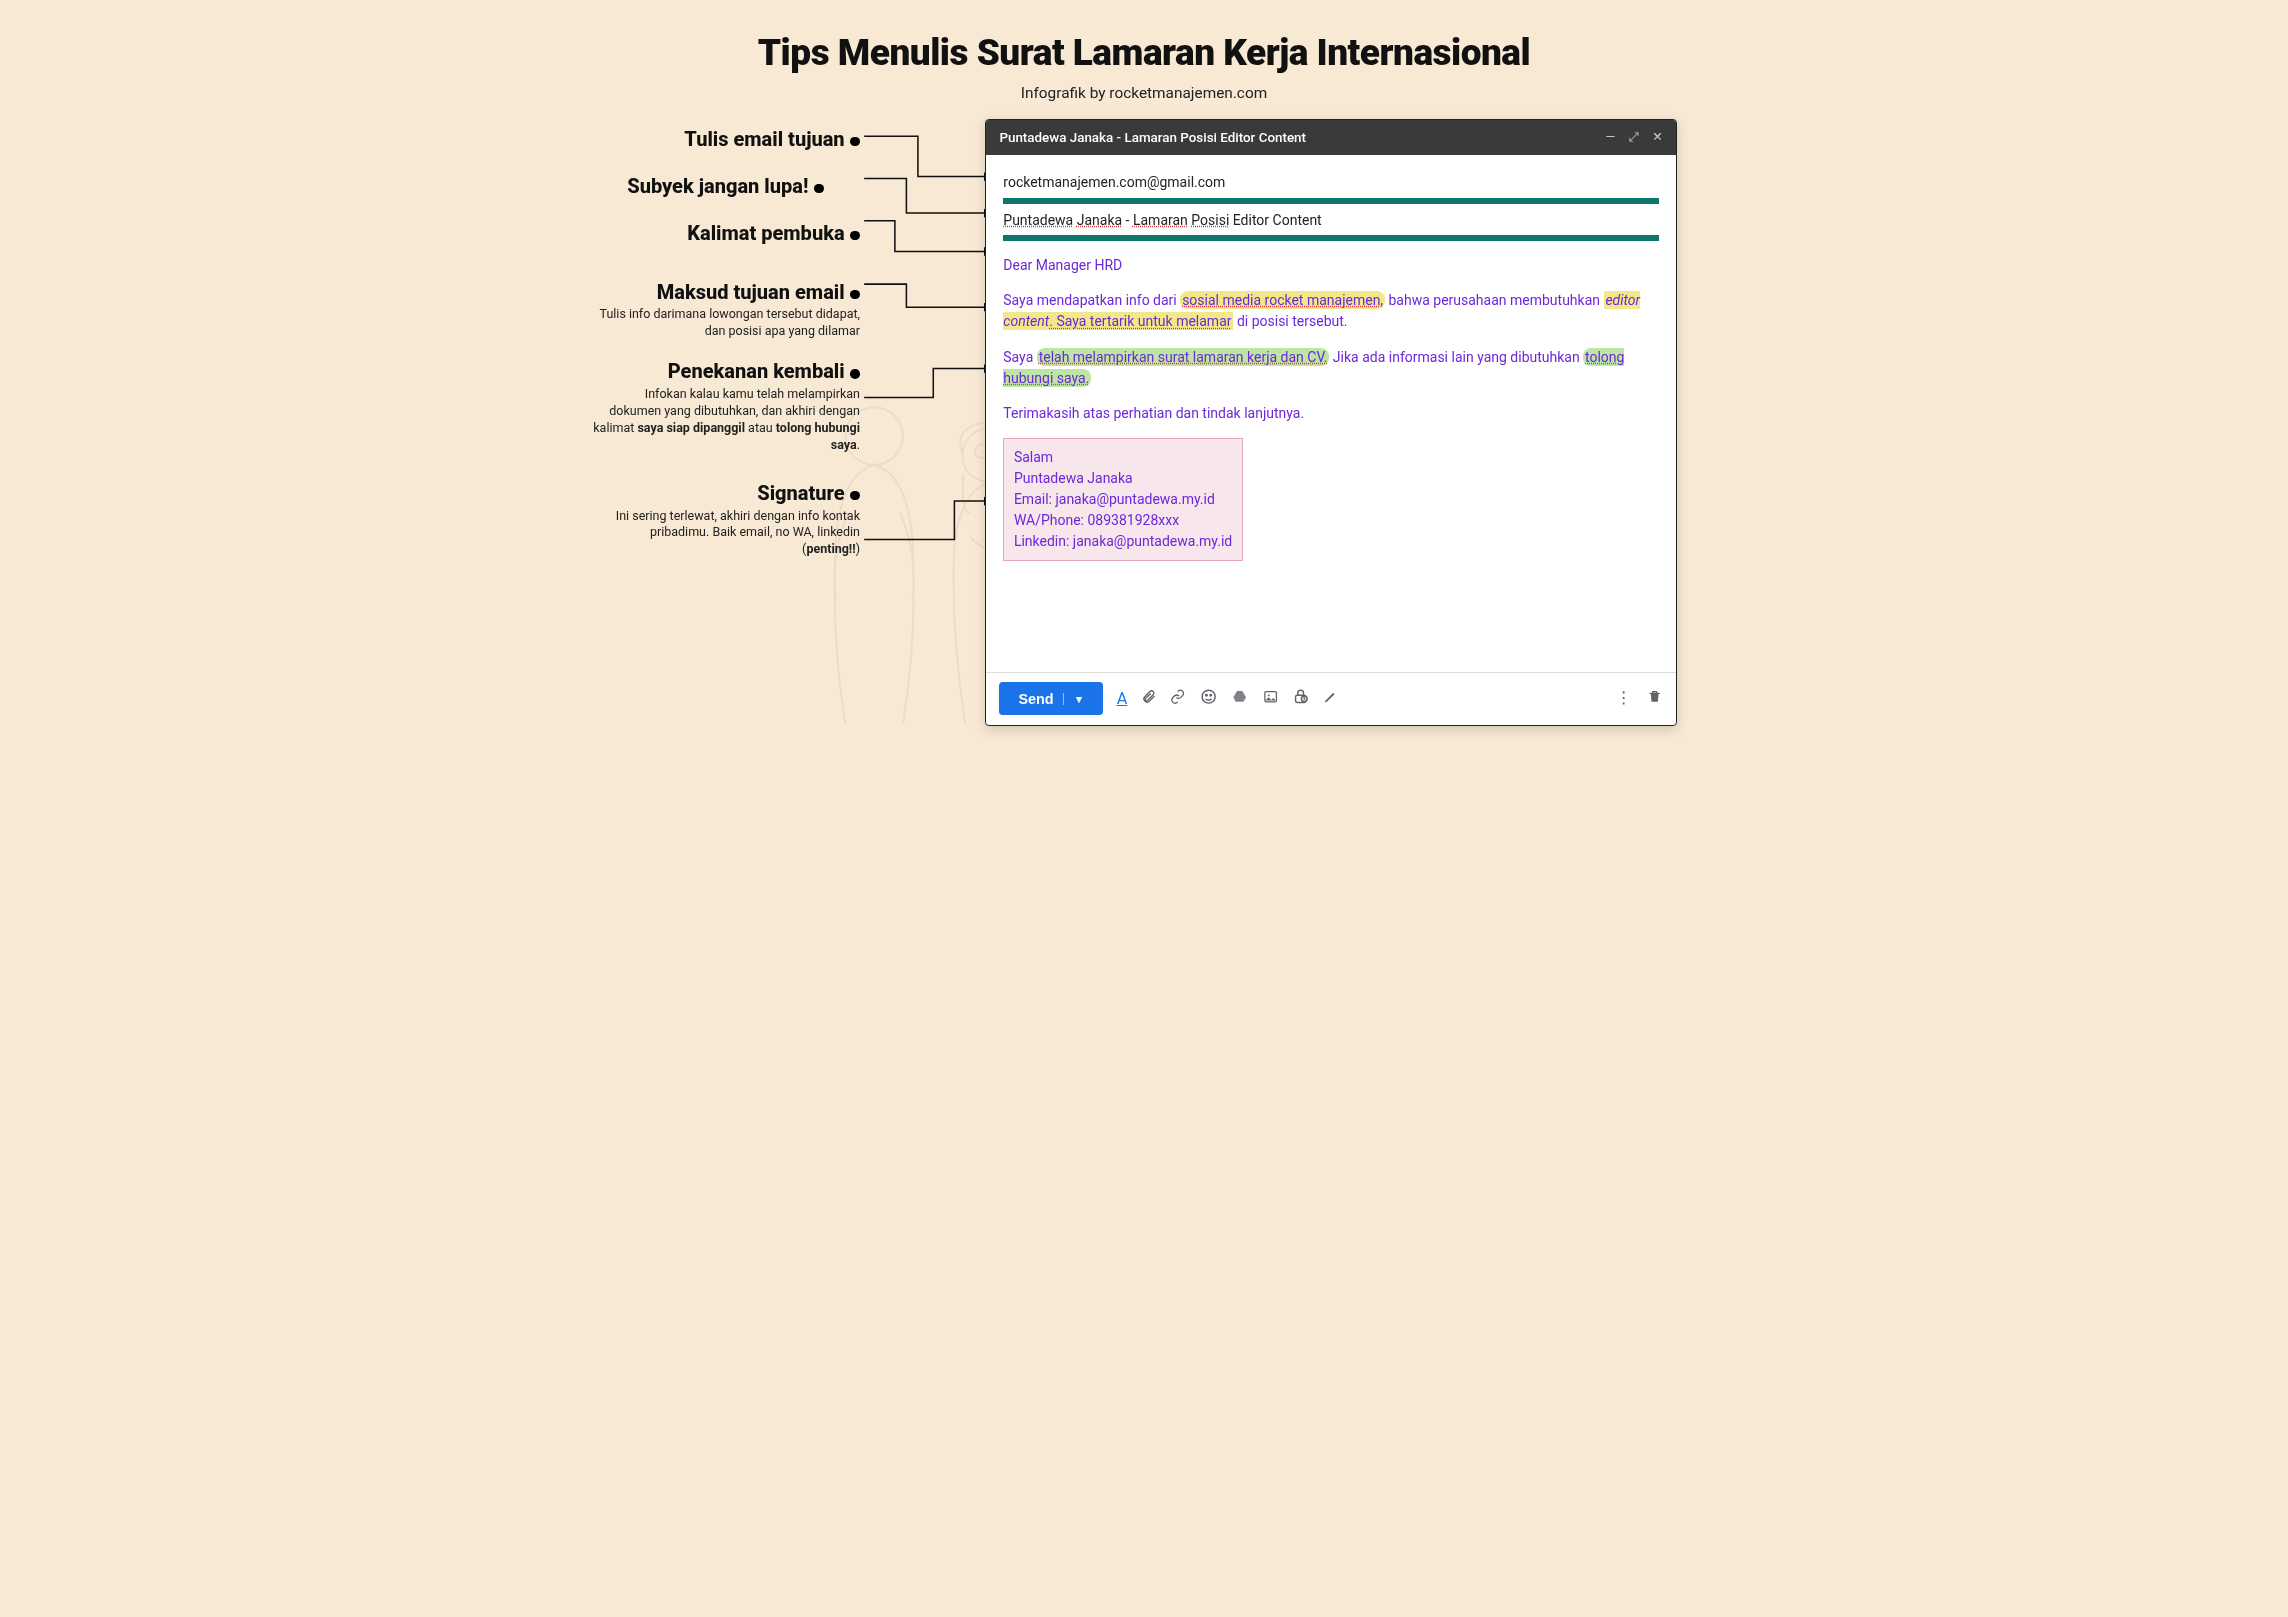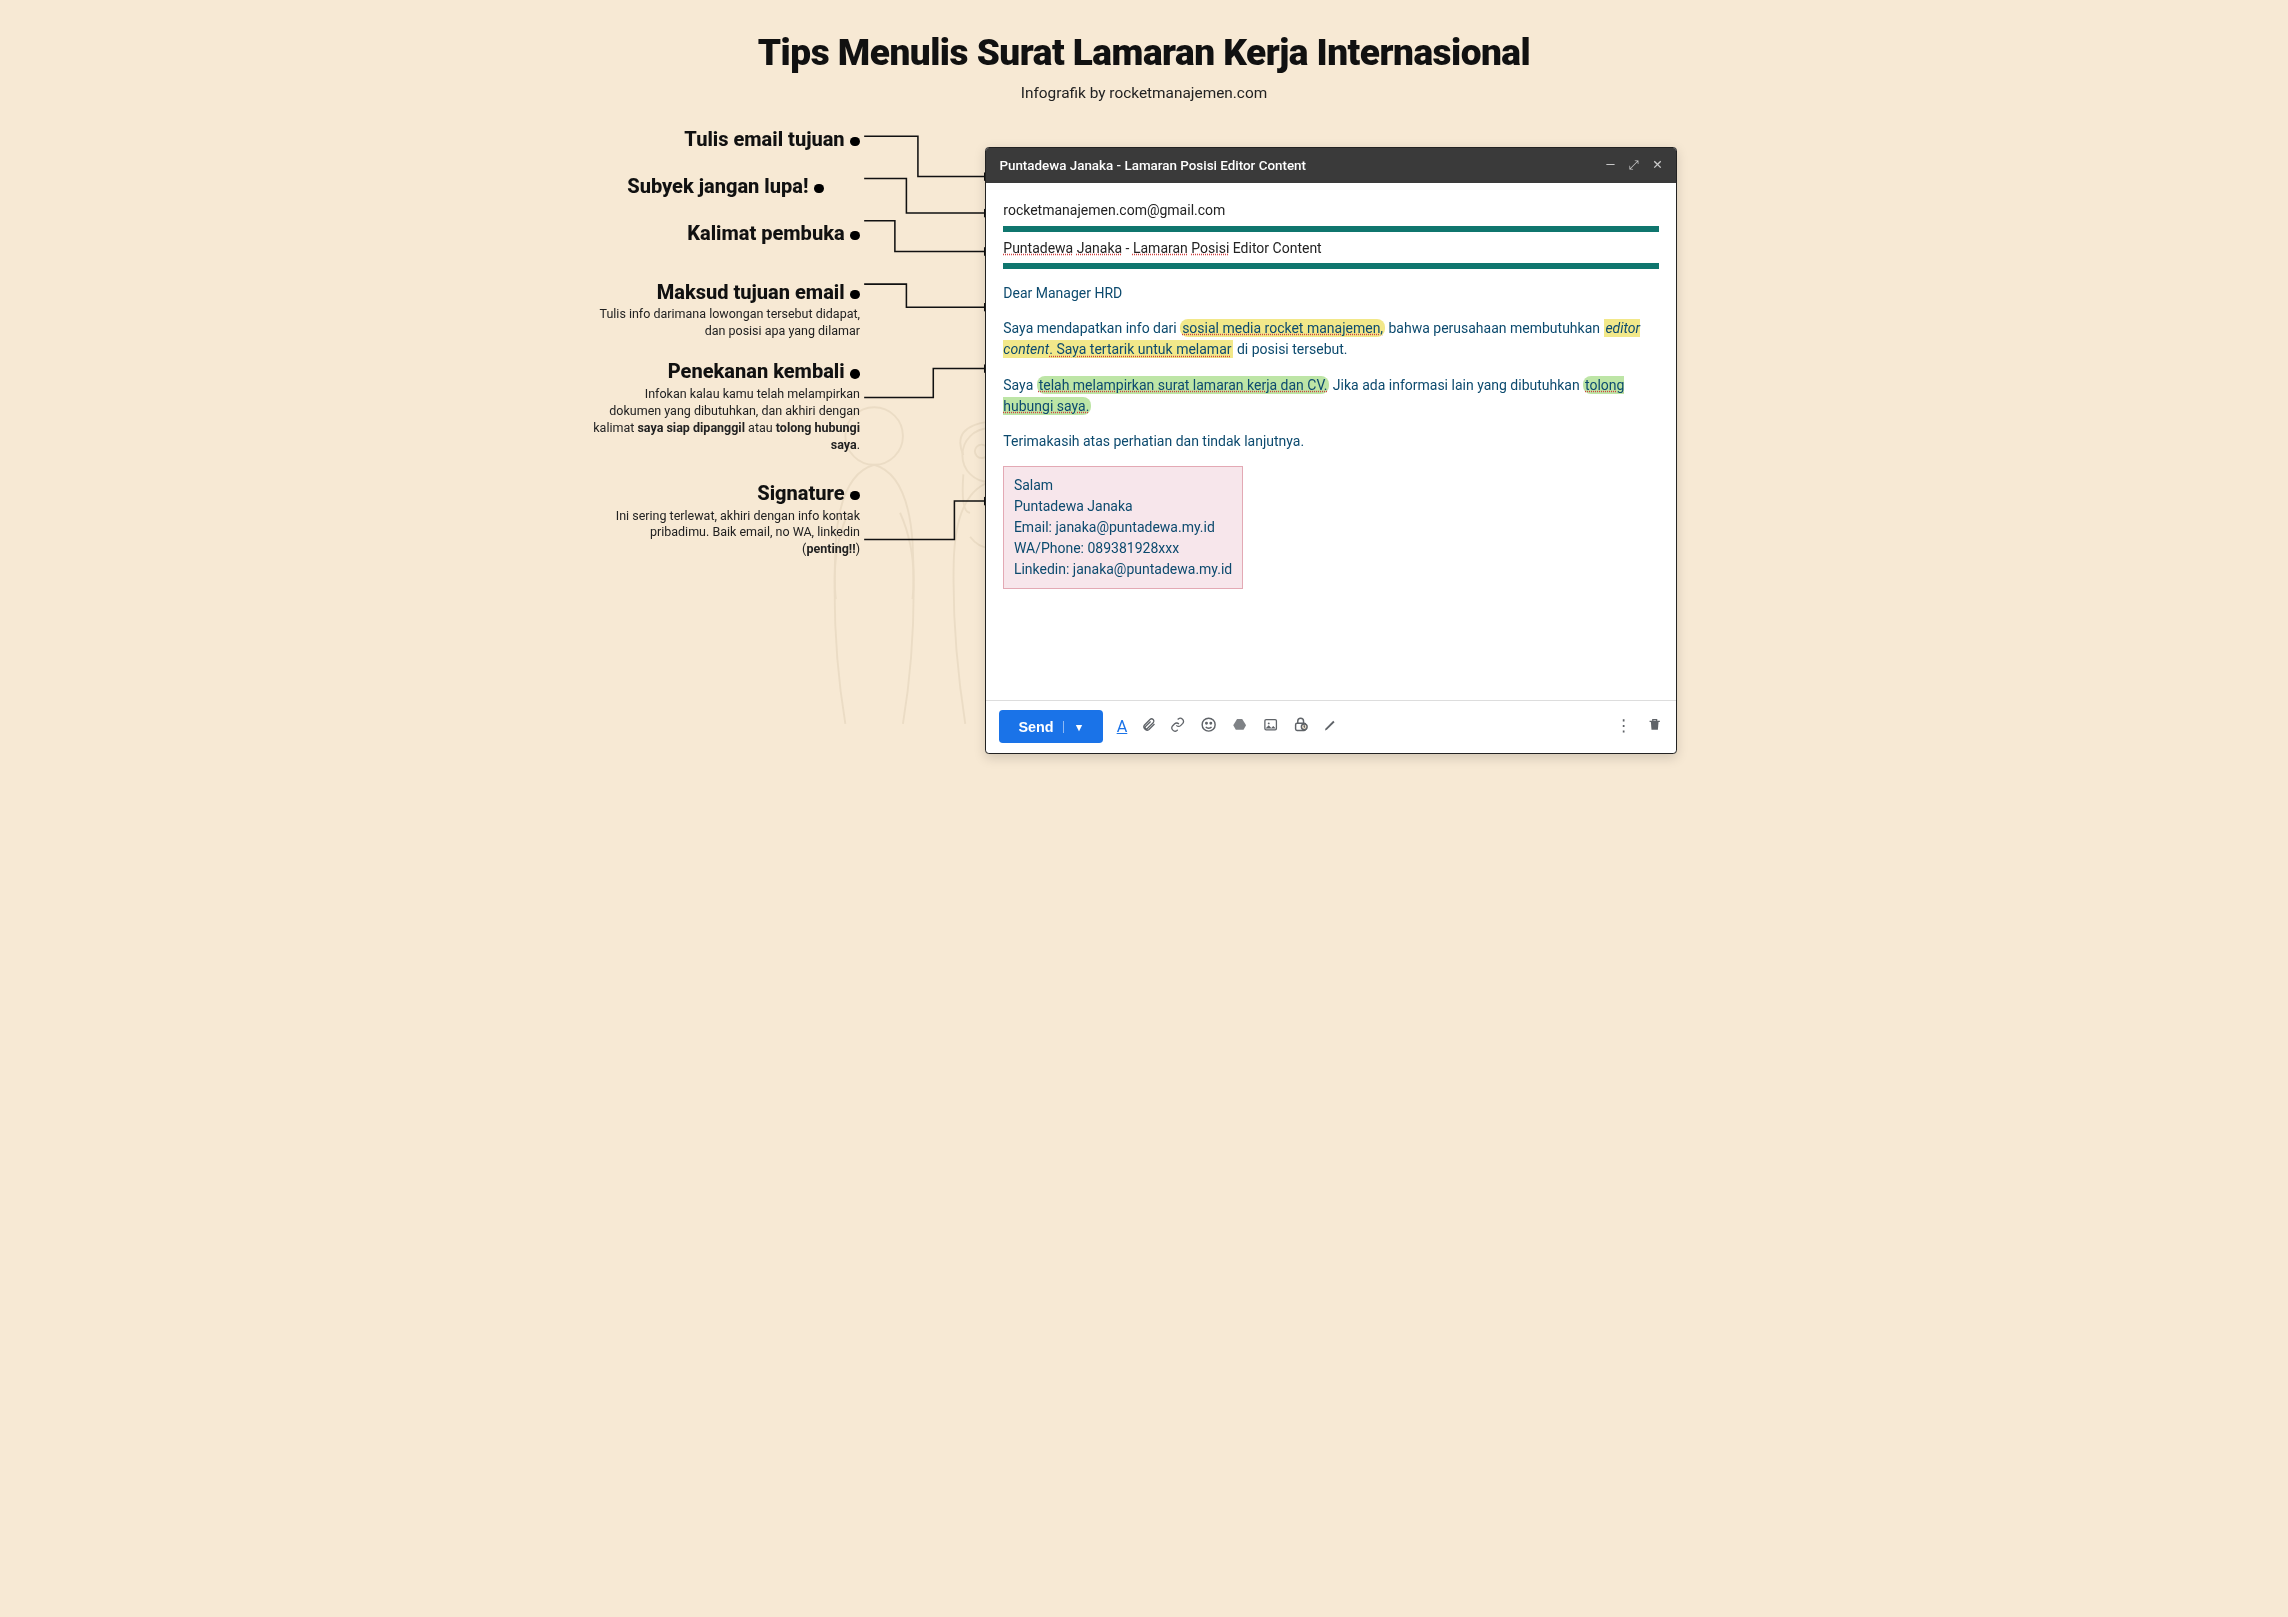--- a/index.html
+++ b/index.html
@@ -78,21 +78,20 @@
   left: 413px;
   top: 0;
   width: 692px;
   height: 607px;
   background: #fff;
   border: 1px solid #222;
   border-radius: 3.8px;
   box-shadow: 0 3.8px 11.5px rgba(0,0,0,0.15);
   display: flex;
   flex-direction: column;
-  margin-top: 28px;
 }
 .email-header {
   background: #3a3a3a;
   color: #fff;
   padding: 9.6px 13.4px;
   display: flex;
   align-items: center;
   justify-content: space-between;
   font-size: 13.4px;
   border-radius: 2.9px 2.9px 0 0;
@@ -105,21 +104,21 @@
 .field {
   padding: 7.7px 0;
   border-bottom: 6px solid #0f766e;
   font-size: 14px;
   color: #222;
 }
 .subj-underline { text-decoration: underline; text-decoration-color: #d04040; text-decoration-style: dotted; }
 .msg {
   padding: 13.4px 0 0;
   font-size: 14px;
-  color: #0c4a6e;
+  color: #6d28d9;
   line-height: 1.55;
 }
 .msg p { margin-bottom: 13.4px; }
 .hl-yellow { background: #f2e88a; padding: 1px 1.9px; }
 .hl-green  { background: #bde5a6; padding: 1px 1.9px; text-align: right; }
 .ud-red { text-decoration: underline; text-decoration-color: #d04040; text-decoration-style: dotted; border-radius: 8px; }
 .sig-box {
   border: 1px solid #e3a9b4;
   background: #f7e6eb;
   padding: 7.7px 9.6px;

